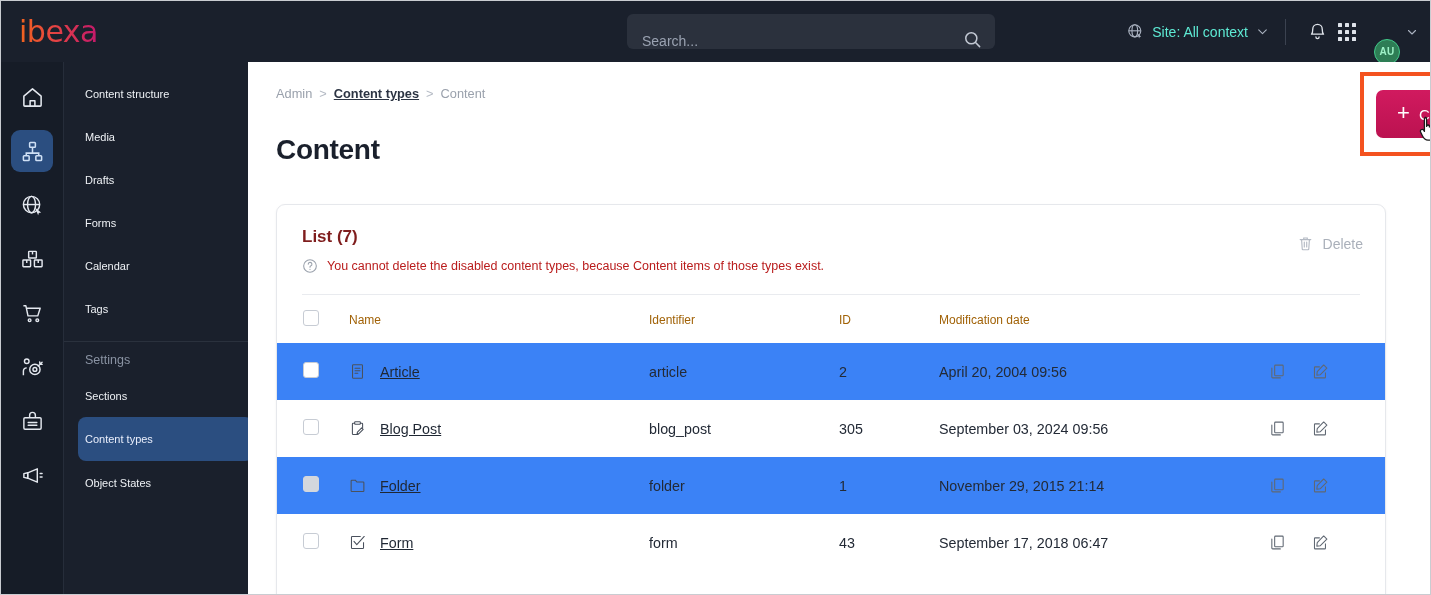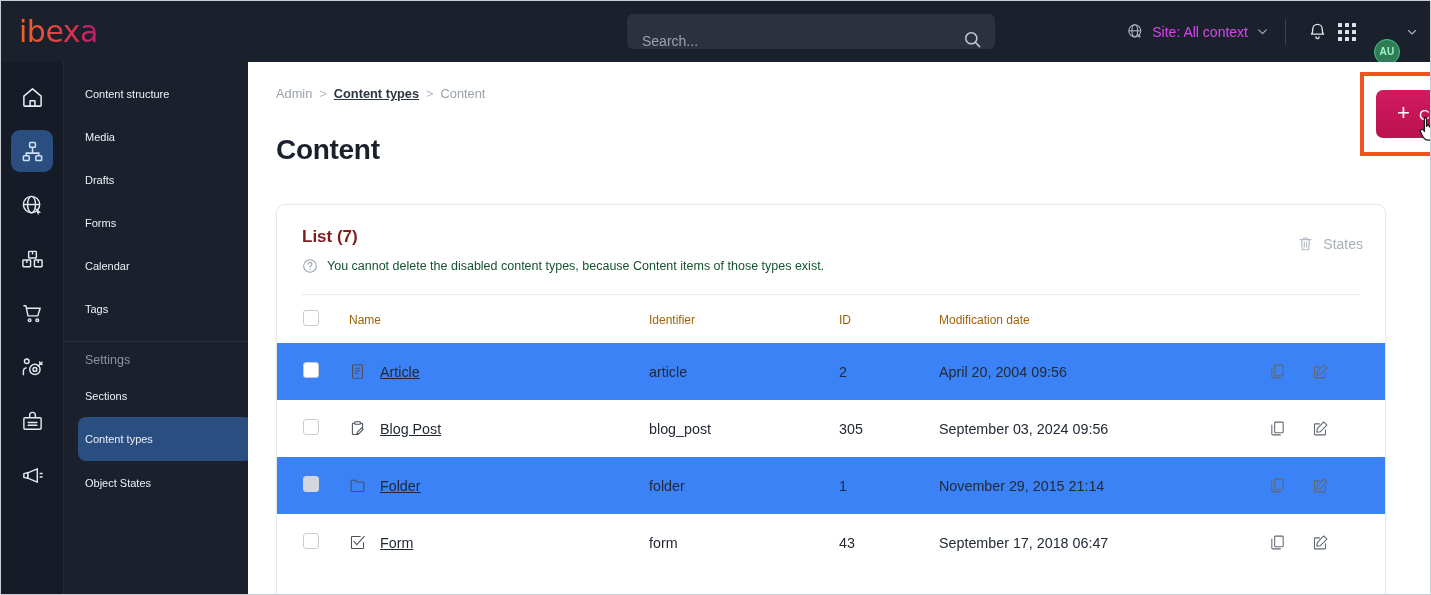--- a/index.html
+++ b/index.html
@@ -46,21 +46,21 @@
   }
   .search-input::placeholder { color: #9aa2b1; }
   .search-icon { margin-right: 13px; display: flex; }
 
   .topright {
     position: absolute; right: 14px; top: 0;
     height: 61px; display: flex; align-items: center; gap: 0;
   }
   .site-ctx {
     display: flex; align-items: center; gap: 8px;
-    color: #d946ef; font-size: 14px; cursor: pointer;
+    color: #5eead4; font-size: 14px; cursor: pointer;
   }
   .tr-divider {
     width: 1px; height: 26px; background: #3b4250; margin: 0 16px;
   }
   .ic-btn { display: flex; align-items: center; justify-content: center;
     width: 30px; height: 30px; cursor: pointer; }
   .avatar-wrap { display: flex; align-items: center; gap: 6px; margin-left: 12px; cursor: pointer; }
   .avatar {
     width: 26px; height: 26px; border-radius: 50%;
     background: #2e7d55; border: 1.5px solid #41c98a;
@@ -161,21 +161,21 @@
     background: #fff;
     border: 1px solid #e6e8ec;
     border-radius: 9px;
     box-shadow: 0 1px 3px rgba(20,25,35,0.05);
     overflow: hidden;
   }
   .card-head { position: relative; padding: 22px 25px 0 25px; }
   .list-title { font-size: 17px; font-weight: bold; color: #7f1d1d; }
   .list-note {
     margin-top: 11px; display: flex; align-items: center; gap: 9px;
-    font-size: 12.5px; color: #14532d;
+    font-size: 12.5px; color: #b91c1c;
   }
   .delete-btn {
     position: absolute; right: 22px; top: 30px;
     display: flex; align-items: center; gap: 9px;
     color: #aab0ba; font-size: 14px; cursor: pointer;
   }
   .head-rule { height: 1px; background: #e9ebef; margin: 20px 25px 0 25px; }
 
   table { width: 100%; border-collapse: collapse; table-layout: fixed; }
   thead th {
@@ -437,21 +437,21 @@
         </div>
 
         <div class="delete-btn">
           <span>
             <svg width="17" height="17" viewBox="0 0 24 24" fill="none" stroke="#b3b9c3" stroke-width="1.6">
               <path d="M4.5 6.5h15M9.5 6.5V4.2h5v2.3" stroke-linecap="round"></path>
               <path d="M6.5 6.5 7.4 20a1 1 0 0 0 1 .9h7.2a1 1 0 0 0 1-.9l.9-13.5" stroke-linejoin="round"></path>
               <path d="M10.3 10v7M13.7 10v7" stroke-linecap="round"></path>
             </svg>
           </span>
-          <span>States</span>
+          <span>Delete</span>
         </div>
       </div>
 
       <div class="head-rule"></div>
 
       <table>
         <thead>
           <tr>
             <th class="col-chk">
               <span class="chk"></span>

